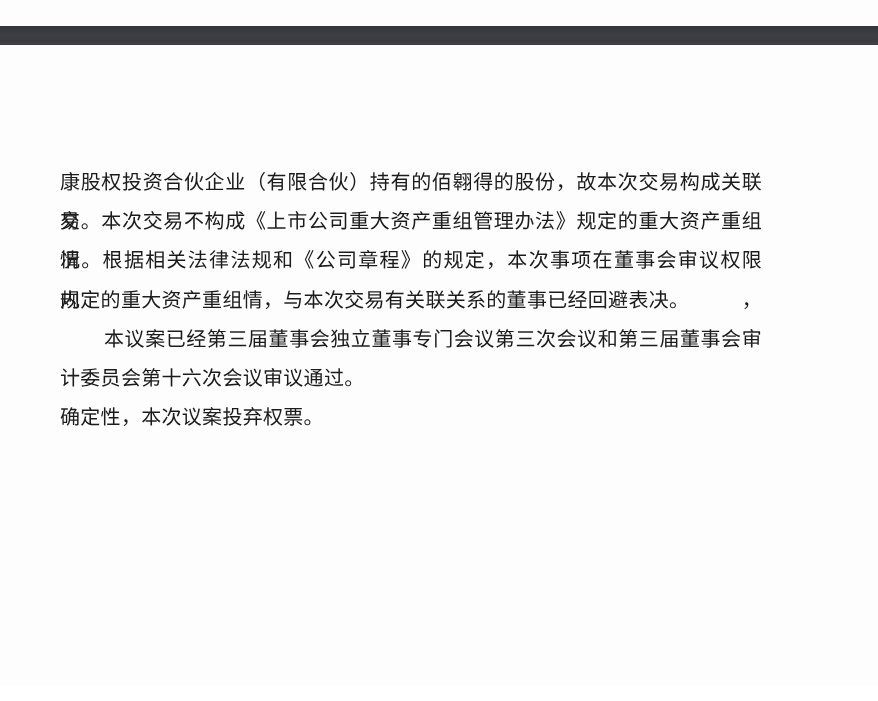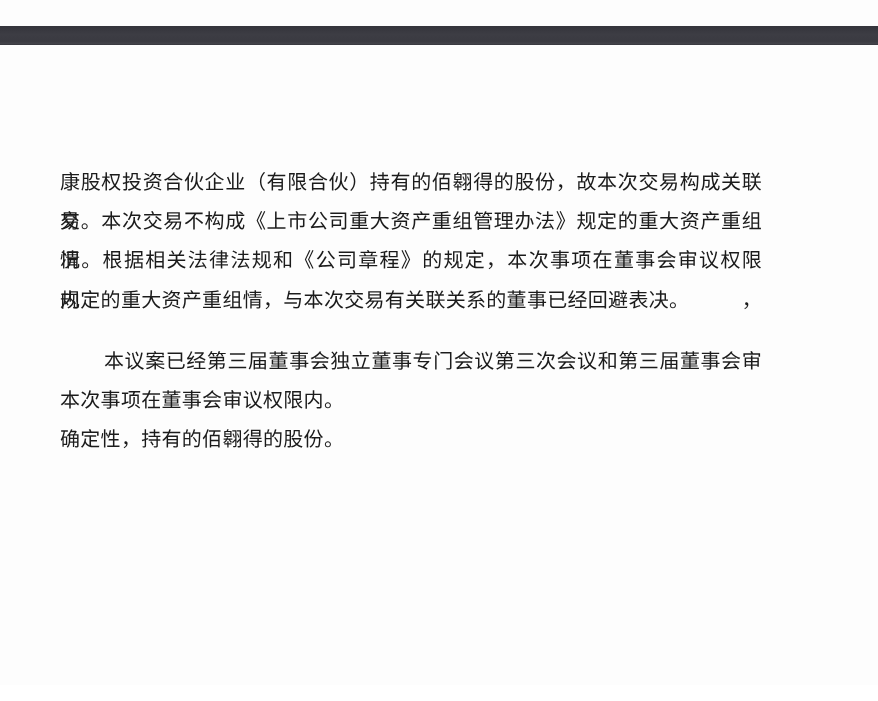--- a/index.html
+++ b/index.html
@@ -50,40 +50,39 @@
     text-align-last: justify;
     -moz-text-align-last: justify;
   }
   .line.last {
     white-space: normal;
     text-align: left;
     text-align-last: left;
   }
   .line.first-indent {
     text-indent: 44px;
-    margin-top: 22px;
   }
 </style>
 </head>
 <body>
 
 <div class="screen">
   <div class="top-bar"></div>
   <div class="page">
     <div class="doc-body">
         <div class="paragraph">
           <div class="line fill">康股权投资合伙企业（有限合伙）持有的佰翱得的股份，故本次交易构成关联交</div>
           <div class="line fill">易。本次交易不构成《上市公司重大资产重组管理办法》规定的重大资产重组情</div>
           <div class="line fill">况。根据相关法律法规和《公司章程》的规定，本次事项在董事会审议权限内，</div>
           <div class="line last">规定的重大资产重组情，与本次交易有关联关系的董事已经回避表决。</div>
         </div>
         <div class="paragraph">
           <div class="line fill first-indent">本议案已经第三届董事会独立董事专门会议第三次会议和第三届董事会审</div>
-          <div class="line last">本次事项在董事会审议权限内。</div>
+          <div class="line last">计委员会第十六次会议审议通过。</div>
         </div>
         <div class="paragraph">
         </div>
         <div class="paragraph">
-          <div class="line last">确定性，持有的佰翱得的股份。</div>
+          <div class="line last">确定性，本次议案投弃权票。</div>
         </div>
       </div>
   </div>
 </div>
 
 </body></html>

